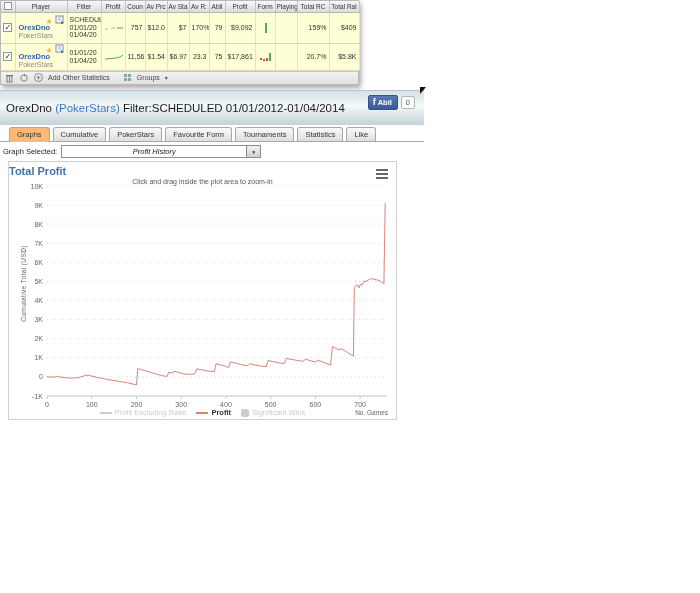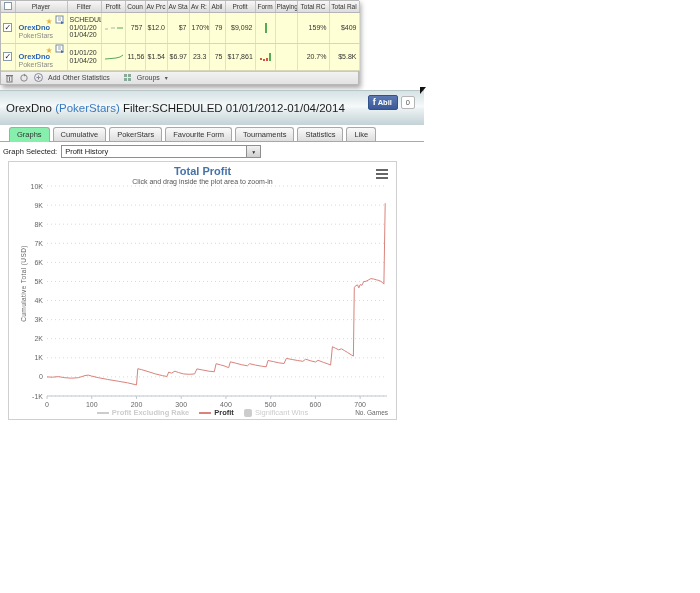--- a/index.html
+++ b/index.html
@@ -38,31 +38,31 @@
   .titletext .site{color:#3a7abf;}
   .fb-like{position:absolute;right:9px;top:4px;display:flex;align-items:center;}
   .fb-btn{background:linear-gradient(#5b79b1,#3b5998);border:1px solid #32508e;border-radius:2px;
     color:#fff;font-size:7.5px;font-weight:bold;padding:1px 5px 2px 4px;display:flex;align-items:center;gap:2px;}
   .fb-f{font-size:9px;font-weight:bold;}
   .fb-count{background:#fff;border:1px solid #b5b5b5;border-radius:2px;color:#555;font-size:7.5px;
     padding:1px 4px;margin-left:3px;}
   .tabs{display:flex;align-items:flex-end;padding-left:9px;border-bottom:1px solid #a8a8a8;height:15px;margin-top:2px;}
   .tab{font-size:7.5px;color:#333;background:linear-gradient(#fafafa,#dedede);border:1px solid #a8a8a8;
     border-bottom:none;border-radius:3px 3px 0 0;padding:2px 7px;margin-right:3px;white-space:nowrap;}
-  .tab.active{background:#86efac;padding-bottom:3px;margin-bottom:-1px;}
-  .graph-row{display:flex;align-items:center;padding:3px 0 2px 3px;font-size:7.5px;color:#222;}
+  .tab.active{background:#fdba74;padding-bottom:3px;margin-bottom:-1px;}
+  .graph-row{display:flex;align-items:center;padding:3px 0 2px 3px;font-size:7.5px;color:#222;text-align:center;}
   .gselect{width:200px;height:13px;border:1px solid #8e8e8e;background:#fff;display:flex;margin-left:4px;}
-  .gselect .val{flex:1;padding:1px 3px;font-size:7.5px;color:#222;white-space:nowrap;overflow:hidden;}
+  .gselect .val{flex:1;padding:1px 3px;font-size:7.5px;color:#222;white-space:nowrap;overflow:hidden;font-style:italic;}
   .gselect .arrow{width:14px;background:linear-gradient(#f2f2f2,#cfcfcf);border-left:1px solid #8e8e8e;
     display:flex;align-items:center;justify-content:center;font-size:5px;color:#333;}
 
   
   .chart-panel{position:relative;margin-left:8px;margin-top:1px;width:389px;height:259px;
     border:1px solid #cfcfcf;background:#fff;}
-  .c-title{position:absolute;top:3px;left:0;right:0;text-align:center;font-size:11px;font-weight:600;color:#4572a7;}
+  .c-title{position:absolute;top:3px;left:0;right:0;text-align:left;font-size:11px;font-weight:600;color:#4572a7;}
   .c-sub{position:absolute;top:16px;left:0;right:0;text-align:center;font-size:7px;color:#555;}
   .burger{position:absolute;top:7px;right:8px;width:12px;cursor:pointer;}
   .burger div{height:2px;background:#666;margin-bottom:2px;}
   .yaxis-title{position:absolute;left:-26px;top:118px;width:80px;text-align:center;
     font-size:6.5px;color:#666;transform:rotate(-90deg);letter-spacing:.4px;}
   .c-legend{position:absolute;bottom:2px;left:0;right:0;display:flex;justify-content:center;gap:10px;
     align-items:center;font-size:7.5px;}
   .c-legend .item{display:flex;align-items:center;gap:3px;cursor:pointer;}
   .c-legend .dash{display:inline-block;width:12px;height:0;border-top:2px solid #ccc;}
   .c-legend .box{display:inline-block;width:8px;height:8px;border-radius:2px;background:#ccc;}
@@ -315,21 +315,21 @@
           <line x1="306.42105263157896" x2="306.42105263157896" y1="234" y2="237" stroke="#c0c8d0"></line>
           <text x="306.42105263157896" y="245" text-anchor="middle" font-size="7" fill="#666666">600</text>
           <line x1="351.1578947368421" x2="351.1578947368421" y1="234" y2="237" stroke="#c0c8d0"></line>
           <text x="351.1578947368421" y="245" text-anchor="middle" font-size="7" fill="#666666">700</text>
         </g>
         <polyline points="38.0,214.9 43.4,215.2 49.2,214.6 55.9,215.7 62.6,216.2 69.3,215.7 76.0,213.6 79.2,213.1 82.7,214.1 89.4,215.7 98.4,217.4 109.6,219.3 118.5,220.8 127.5,222.9 128.8,206.7 132.8,207.7 140.0,209.9 146.7,212.0 153.4,213.6 157.9,214.5 159.7,210.1 162.4,211.2 165.9,209.2 169.5,210.5 174.4,211.9 180.3,212.3 185.6,211.9 187.9,206.9 193.7,208.0 199.9,209.2 205.3,209.7 207.1,201.7 211.6,202.9 216.1,204.2 219.6,205.7 221.4,199.8 226.8,201.2 232.6,202.7 238.4,203.8 240.7,201.7 246.5,203.1 252.7,204.2 257.2,204.8 259.0,198.5 264.4,199.6 269.7,200.8 275.1,201.5 277.3,196.4 283.2,197.5 288.5,198.5 293.9,199.3 296.6,197.2 301.9,198.9 306.4,200.0 309.1,198.3 314.5,200.4 318.9,201.9 321.6,203.1 323.4,184.7 326.6,186.3 329.7,187.8 332.4,186.8 335.5,188.6 338.6,190.5 342.2,192.8 344.4,194.1 345.3,125.6 346.7,123.7 348.5,122.9 349.8,125.9 351.2,122.5 352.9,123.3 354.7,119.6 357.0,119.3 359.2,118.1 361.9,116.6 364.6,117.0 367.7,117.9 370.8,118.7 373.1,120.2 374.9,122.1 376.2,41.2" fill="none" stroke="#d9837b" stroke-width="1"></polyline>
       </svg>
     <div class="c-legend" id="chart-legend">
         <span class="item">
           <span class="dash"></span>
-          <span style="color: rgb(204, 204, 204); font-weight: bold;">Profit Excluding Rake</span>
+          <span style="color: rgb(204, 204, 204);">Profit Excluding Rake</span>
         </span>
         <span class="item">
           <span class="dash" style="border-top-color: rgb(217, 131, 123);"></span>
           <span style="color: rgb(51, 51, 51); font-weight: bold;">Profit</span>
         </span>
         <span class="item">
           <span class="box"></span>
           <span style="color: rgb(204, 204, 204);">Significant Wins</span>
         </span>
       </div>

